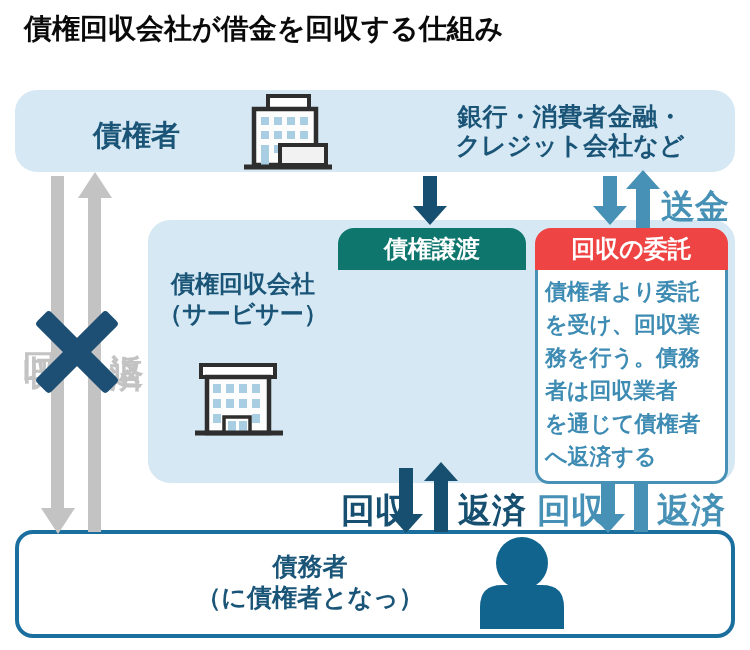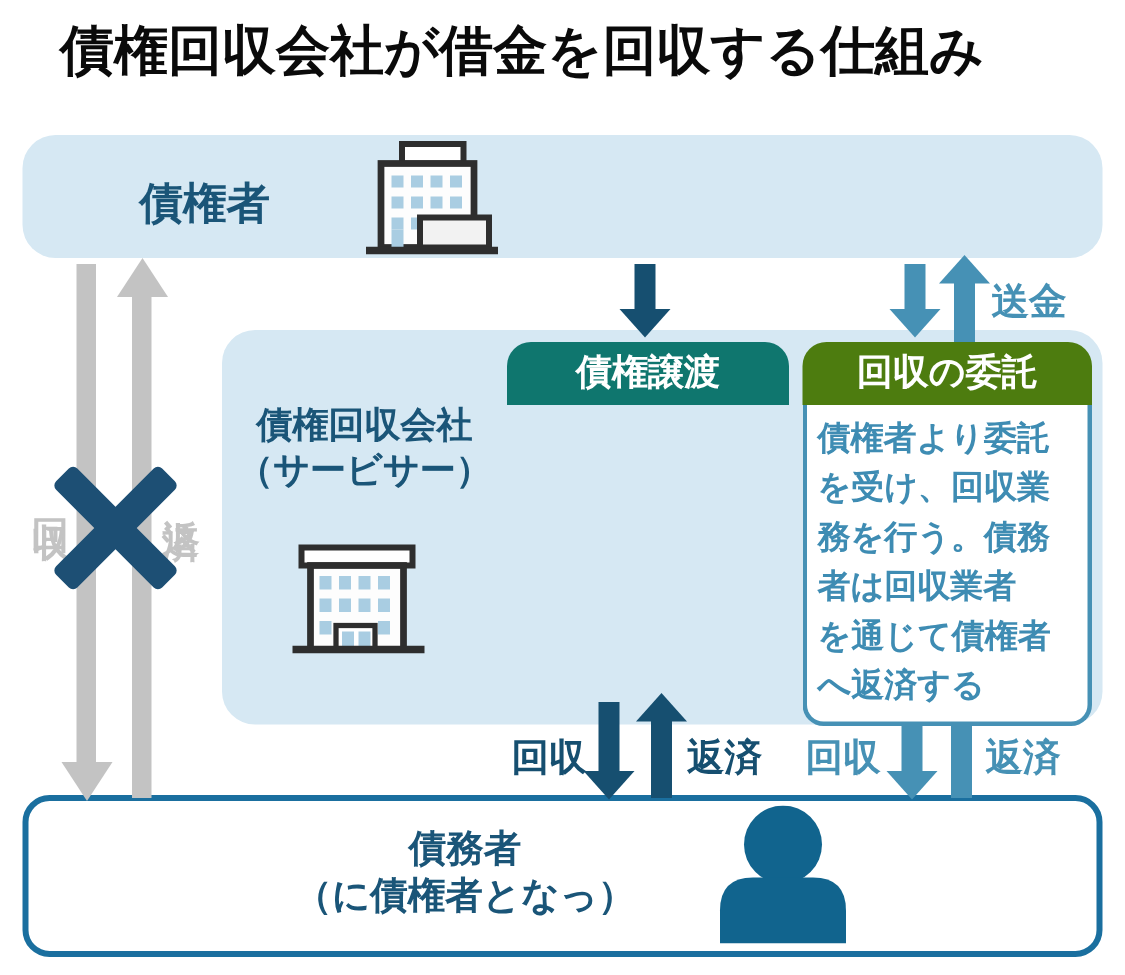--- a/index.html
+++ b/index.html
@@ -1,59 +1,59 @@
 <!DOCTYPE html>
 <html><head>
 <meta charset="utf-8">
 <style>
   * { margin:0; padding:0; box-sizing:border-box; }
   body { background:#ffffff; font-family:"Liberation Sans","DejaVu Sans",sans-serif; }
   .canvas { position:relative; width:750px; height:650px; background:#ffffff; overflow:hidden; }
 
   .title { position:absolute; left:24px; top:10px; width:710px;
-           font-size:36px; font-weight:900; color:#0a0a0a; letter-spacing:0px;margin-left:16px; }
+           font-size:28px; font-weight:900; color:#0a0a0a; letter-spacing:0px; }
 
   .panel { position:absolute; background:#d6e8f3; border-radius:22px; }
   .top-box { left:15px; top:90px; width:720px; height:82px; }
   .mid-box { left:148px; top:220px; width:587px; height:263px; }
 
   .navy-text { color:#1a5578; font-weight:bold; }
   .pre { white-space:pre-line; }
 
   .creditor-label { position:absolute; left:93px; top:116px; font-size:29px; }
   .creditor-types { position:absolute; left:420px; top:102px; width:300px;
                     text-align:center; font-size:25px; line-height:29px; }
   .servicer-label { position:absolute; left:148px; top:269px; width:190px;
                     text-align:center; font-size:24px; line-height:30px; }
 
   .card { position:absolute; top:228px; z-index:3; }
   .card-a { left:338px; width:188px; }
   .card-e { left:535px; width:193px; }
   .card-head { height:42px; line-height:42px; text-align:center; color:#ffffff;
                font-weight:bold; font-size:24px; border-radius:16px 16px 0 0; }
   .card-a .card-head { background:#0f766e; }
-  .card-e .card-head { background:#4d7c0f; }
+  .card-e .card-head { background:#ef4444; }
   .card-body { background:#ffffff; border-radius:0 0 14px 14px; padding:5px 6px 8px 7px;
                font-size:22px; line-height:33px; font-weight:bold; }
   .card-a .card-body { border:3px solid #164f70; border-top:none; color:#1a5578; }
   .card-e .card-body { border:3px solid #4691b5; border-top:none; color:#3e8cb3; }
 
   .shaft { position:absolute; z-index:2; }
   .ahead { position:absolute; width:0; height:0; z-index:2; }
   .navy { background:#164f70; }
   .teal { background:#4691b5; }
   .gray { background:#c3c3c3; }
   .down-navy { border-left:17px solid transparent; border-right:17px solid transparent; border-top:19px solid #164f70; }
   .down-teal { border-left:17px solid transparent; border-right:17px solid transparent; border-top:19px solid #4691b5; }
   .up-teal   { border-left:17px solid transparent; border-right:17px solid transparent; border-bottom:19px solid #4691b5; }
   .up-navy   { border-left:17px solid transparent; border-right:17px solid transparent; border-bottom:19px solid #164f70; }
   .down-gray { border-left:17px solid transparent; border-right:17px solid transparent; border-top:26px solid #c3c3c3; }
   .up-gray   { border-left:17px solid transparent; border-right:17px solid transparent; border-bottom:26px solid #c3c3c3; }
 
-  .flow-label { position:absolute; font-size:25px; font-weight:bold; z-index:4; }
+  .flow-label { position:absolute; font-size:34px; font-weight:bold; z-index:4; }
   .lbl-navy { color:#164f70; }
   .lbl-teal { color:#4691b5; }
   .lbl-gray { color:#c3c3c3; writing-mode:vertical-rl; text-orientation:upright; letter-spacing:2px; }
 
   .xbar { position:absolute; left:27px; top:342px; width:100px; height:20px;
           background:#1d4f74; border-radius:4px; z-index:5; }
   .xbar.r1 { transform:rotate(45deg); }
   .xbar.r2 { transform:rotate(-45deg); }
 
   .bottom-box { position:absolute; left:15px; top:530px; width:720px; height:108px;
@@ -82,20 +82,22 @@
     <rect x="19" y="38" width="8" height="8" fill="#a9cde2"></rect>
       <rect x="32" y="38" width="8" height="8" fill="#a9cde2"></rect>
     <rect x="45" y="38" width="8" height="8" fill="#a9cde2"></rect>
       <rect x="58" y="38" width="8" height="8" fill="#a9cde2"></rect>
     <rect x="19" y="52" width="8" height="8" fill="#a9cde2"></rect>
       <rect x="32" y="52" width="8" height="8" fill="#a9cde2"></rect>
     <rect x="19" y="60" width="8" height="12" fill="#a9cde2"></rect>
     <rect x="38" y="52" width="46" height="20" fill="#f2f2f2" stroke="#2e2e2e" stroke-width="4"></rect>
     <line x1="2" y1="74" x2="90" y2="74" stroke="#2e2e2e" stroke-width="5"></line>
   </svg>
+  <div class="creditor-types navy-text pre">銀行・消費者金融・
+クレジット会社など</div>
 
   <div class="panel mid-box"></div>
   <div class="servicer-label navy-text pre">債権回収会社
 （サービサー）</div>
   <svg class="icon" style="left:193px; top:357px;" width="92" height="80" viewBox="0 0 92 80">
     <rect x="8" y="8" width="74" height="12" fill="#ffffff" stroke="#2e2e2e" stroke-width="4"></rect>
     <rect x="14" y="20" width="62" height="56" fill="#fdfdfd" stroke="#2e2e2e" stroke-width="4.5"></rect>
     <rect x="20" y="27" width="8" height="9" fill="#a9cde2"></rect>
       <rect x="33" y="27" width="8" height="9" fill="#a9cde2"></rect>
     <rect x="46" y="27" width="8" height="9" fill="#a9cde2"></rect>

